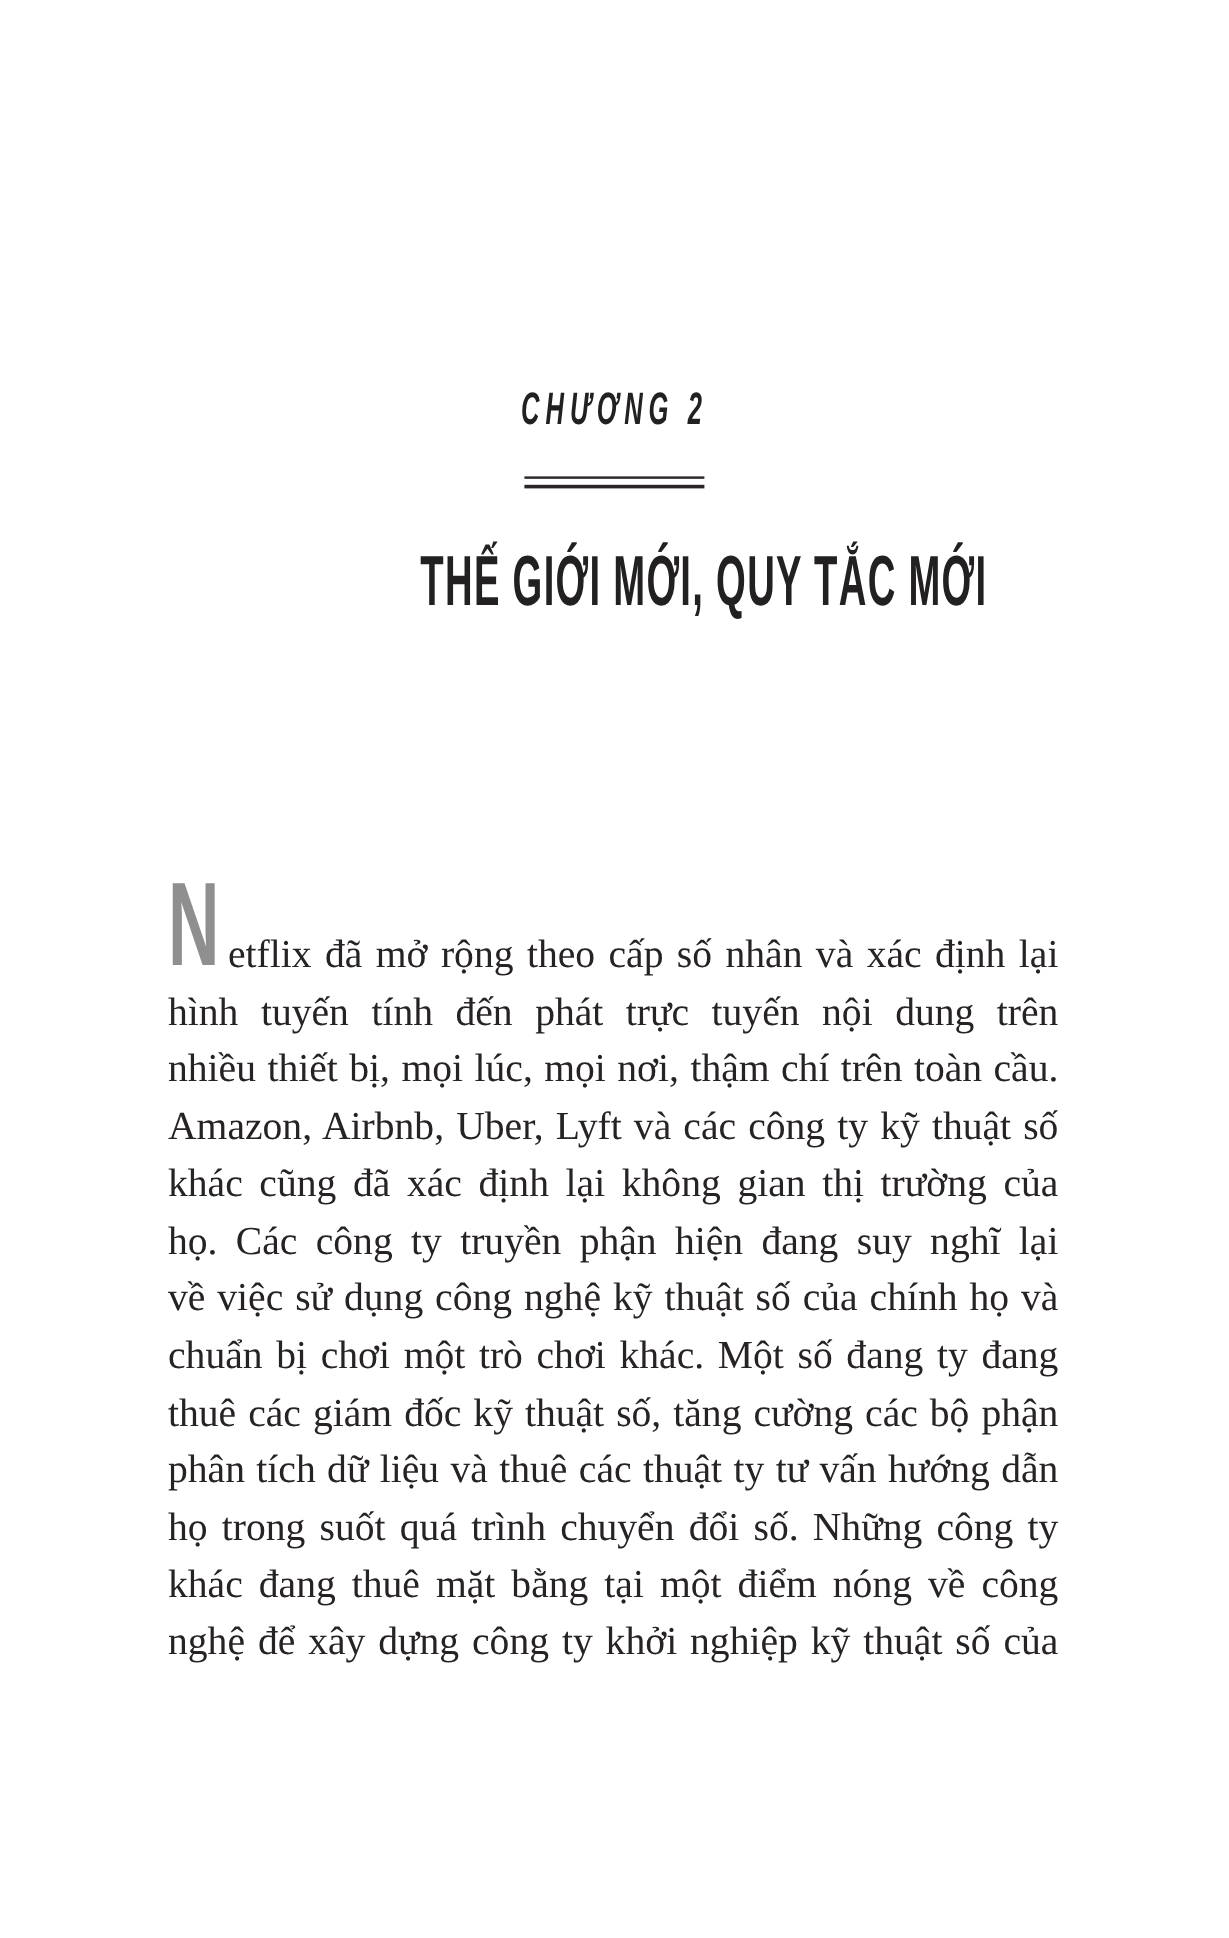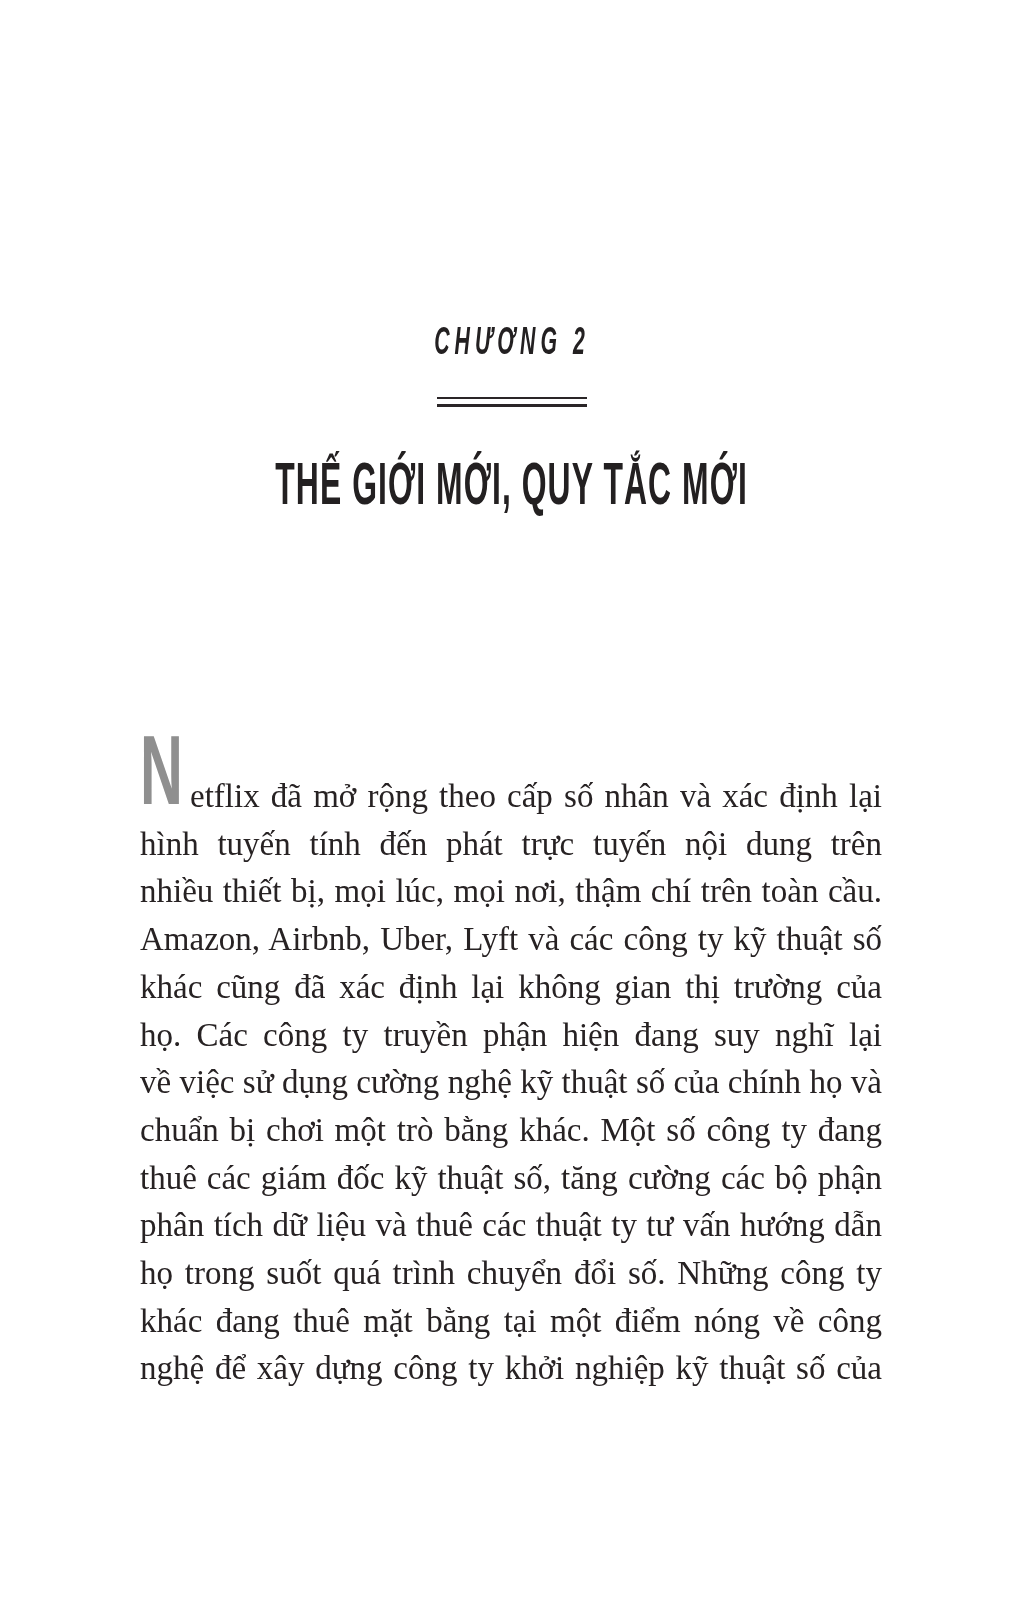--- a/index.html
+++ b/index.html
@@ -49,21 +49,21 @@
     border-top: 2px solid #2a2527;
     border-bottom: 3px solid #2a2527;
   }
 
   
   .chapter-title-wrap {
     position: absolute;
     top: 455px;
     left: 0;
     width: 100%;
-    text-align: center;
+    text-align: right;
   }
   .chapter-title {
     display: inline-block;
     font-family: "Liberation Sans", "DejaVu Sans", sans-serif;
     font-weight: 700;
     font-size: 59px;
     line-height: 59px;
     letter-spacing: 2px;
     white-space: nowrap;
     transform: scaleX(0.54);
@@ -116,22 +116,22 @@
 
   <div class="body-text">
     <div class="bline first">
       <span class="drop-cap">N</span><span>etflix đã mở rộng theo cấp số nhân và xác định lại</span>
     </div>
     <div class="bline">hình tuyến tính đến phát trực tuyến nội dung trên</div>
     <div class="bline">nhiều thiết bị, mọi lúc, mọi nơi, thậm chí trên toàn cầu.</div>
     <div class="bline">Amazon, Airbnb, Uber, Lyft và các công ty kỹ thuật số</div>
     <div class="bline">khác cũng đã xác định lại không gian thị trường của</div>
     <div class="bline">họ. Các công ty truyền phận hiện đang suy nghĩ lại</div>
-    <div class="bline">về việc sử dụng cường nghệ kỹ thuật số của chính họ và</div>
-    <div class="bline">chuẩn bị chơi một trò bằng khác. Một số công ty đang</div>
+    <div class="bline">về việc sử dụng công nghệ kỹ thuật số của chính họ và</div>
+    <div class="bline">chuẩn bị chơi một trò chơi khác. Một số đang ty đang</div>
     <div class="bline">thuê các giám đốc kỹ thuật số, tăng cường các bộ phận</div>
     <div class="bline">phân tích dữ liệu và thuê các thuật ty tư vấn hướng dẫn</div>
     <div class="bline">họ trong suốt quá trình chuyển đổi số. Những công ty</div>
     <div class="bline">khác đang thuê mặt bằng tại một điểm nóng về công</div>
     <div class="bline">nghệ để xây dựng công ty khởi nghiệp kỹ thuật số của</div>
   </div>
 
 </div>
 
 </body></html>

